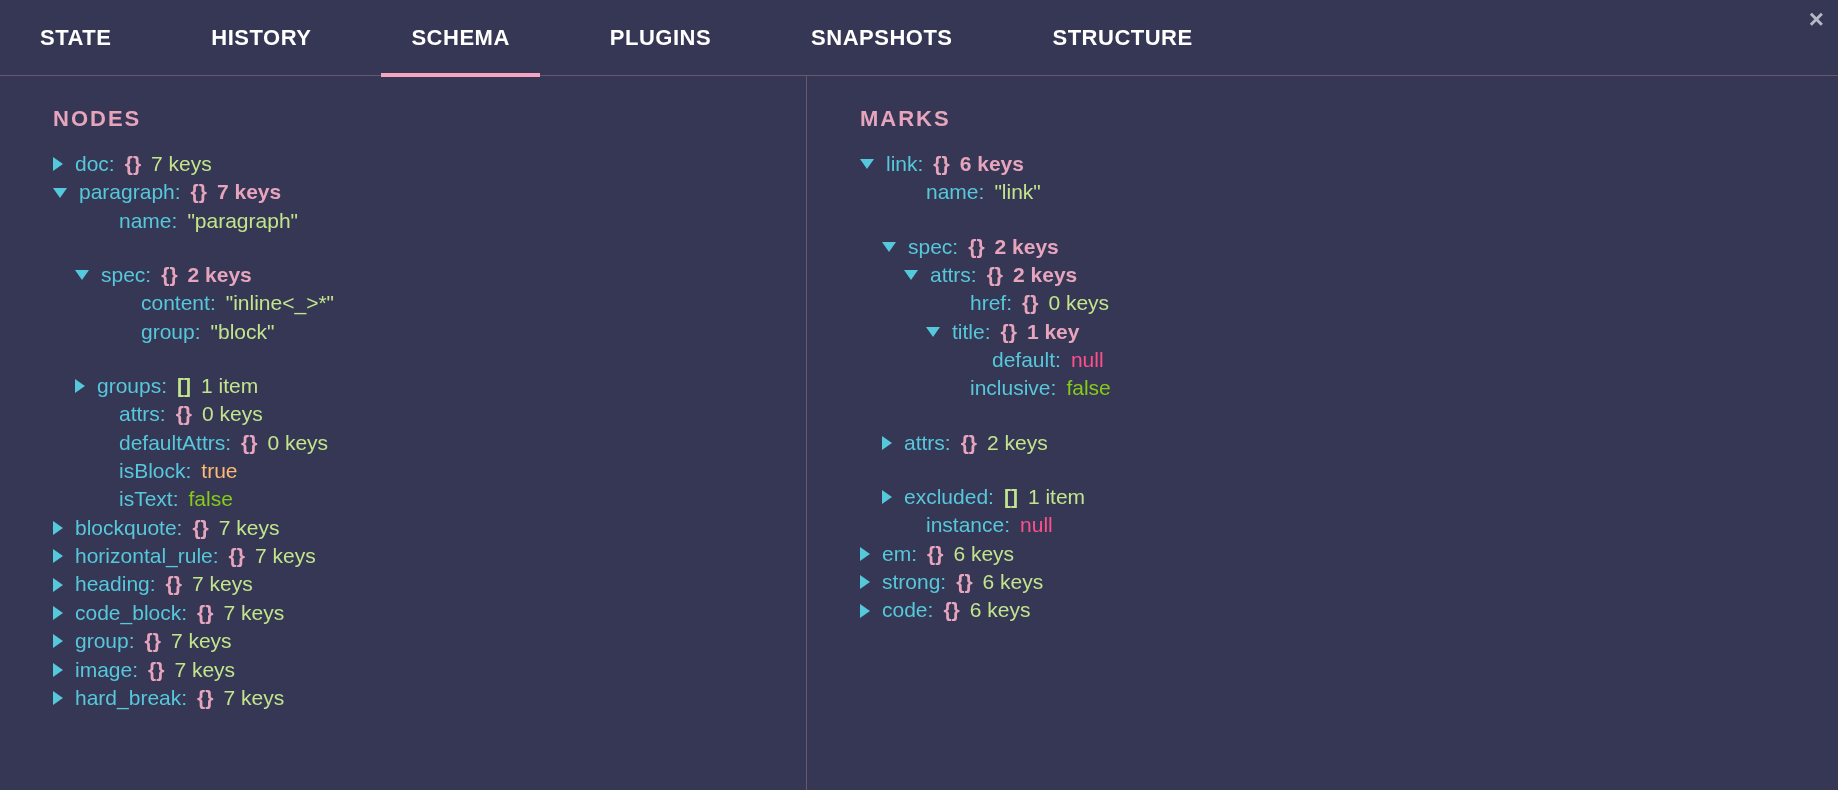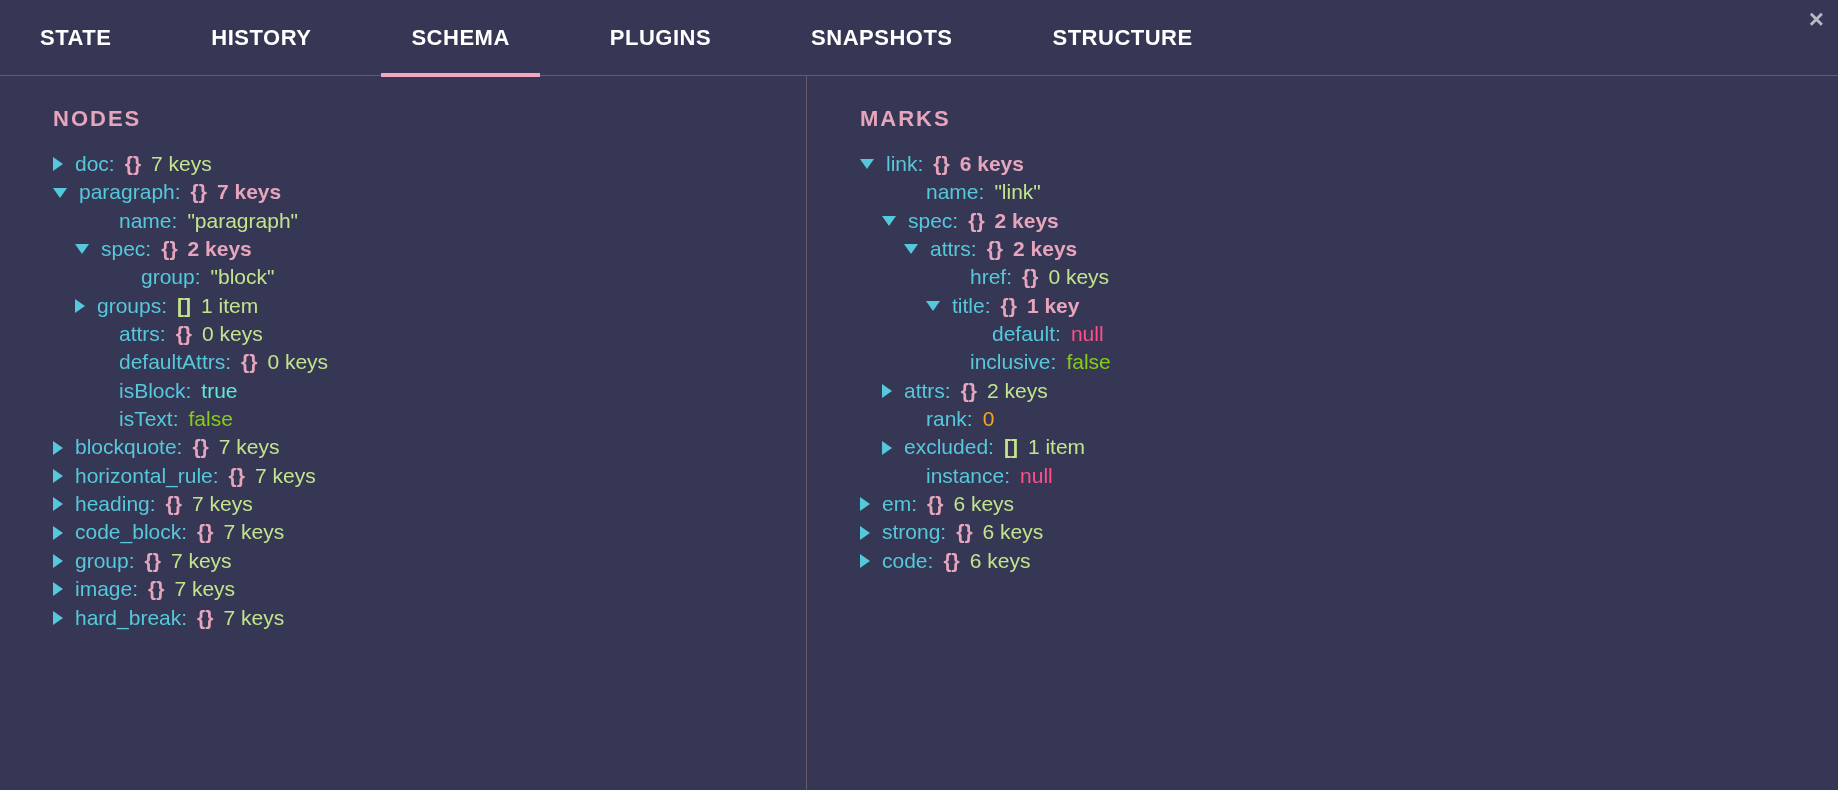--- a/index.html
+++ b/index.html
@@ -63,21 +63,21 @@
   .panel.right { flex: 1; border-left: 1px solid rgba(255,182,193,0.25); }
   .section-title {
     color: #e6a5bc;
     font-size: 22px;
     font-weight: 600;
     letter-spacing: 2px;
     margin-bottom: 18px;
   }
   .tree { font-size: 21px; line-height: 1.35; }
   .row { display: flex; align-items: center; gap: 10px; flex-wrap: wrap; }
-  .indent-1 { padding-left: 22px; }
+  .indent-1 { padding-left: 22px; margin-top: 26px; }
   .indent-2 { padding-left: 44px; }
   .indent-3 { padding-left: 66px; }
   .indent-4 { padding-left: 88px; }
   .indent-5 { padding-left: 110px; }
   .toggle {
     width: 0; height: 0;
     display: inline-block;
     cursor: pointer;
   }
   .toggle.closed {
@@ -91,21 +91,21 @@
     border-right: 7px solid transparent;
     border-top: 10px solid #56c8db;
     margin-right: 2px;
   }
   .toggle-spacer { width: 12px; display: inline-block; }
   .key { color: #56c8db; }
   .brace { color: #e6a5bc; font-weight: 600; }
   .bracket { color: #c2e58c; font-weight: 600; }
   .count { color: #c2e58c; }
   .str { color: #c2e58c; }
-  .bool-true { color: #5eead4; }
+  .bool-true { color: #fdba74; }
   .bool-false { color: #84cc16; }
   .num { color: #f5a623; }
   .null { color: #ff4f8b; }
 </style>
 </head>
 <body>
 
 <div class="topbar">
   <div class="tab">STATE</div>
   <div class="tab">HISTORY</div>
@@ -142,20 +142,25 @@
         <span class="str">"paragraph"</span>
       </div>
 
       <div class="row indent-1">
         <span class="toggle open"></span>
         <span class="key">spec:</span>
         <span class="brace">{}</span>
         <span class="brace">2 keys</span>
       </div>
 
+      <div class="row indent-3">
+        <span class="toggle-spacer"></span>
+        <span class="key">content:</span>
+        <span class="str">"inline&lt;_&gt;*"</span>
+      </div>
 
       <div class="row indent-3">
         <span class="toggle-spacer"></span>
         <span class="key">group:</span>
         <span class="str">"block"</span>
       </div>
 
       <div class="row indent-1">
         <span class="toggle closed"></span>
         <span class="key">groups:</span>
@@ -298,25 +303,20 @@
         <span class="bool-false">false</span>
       </div>
 
       <div class="row indent-1">
         <span class="toggle closed"></span>
         <span class="key">attrs:</span>
         <span class="brace">{}</span>
         <span class="count">2 keys</span>
       </div>
 
-      <div class="row indent-2">
-        <span class="toggle-spacer"></span>
-        <span class="key">rank:</span>
-        <span class="num">0</span>
-      </div>
 
       <div class="row indent-1">
         <span class="toggle closed"></span>
         <span class="key">excluded:</span>
         <span class="bracket">[]</span>
         <span class="count">1 item</span>
       </div>
 
       <div class="row indent-2">
         <span class="toggle-spacer"></span>

